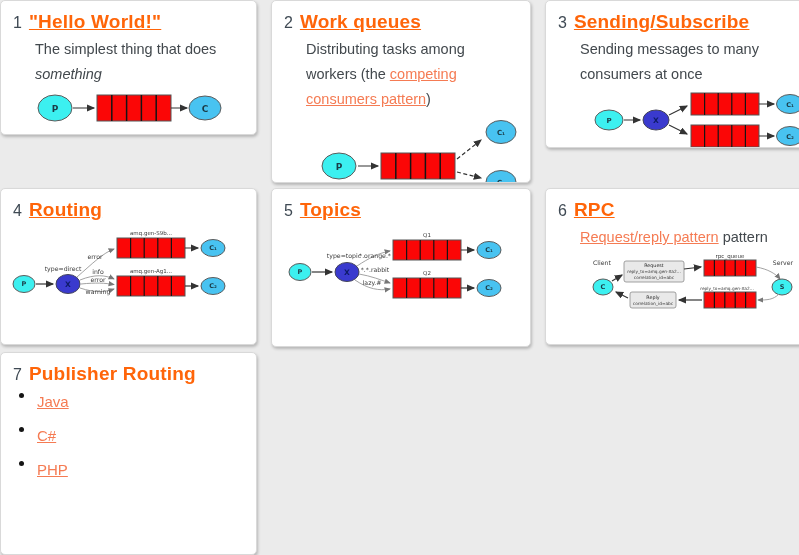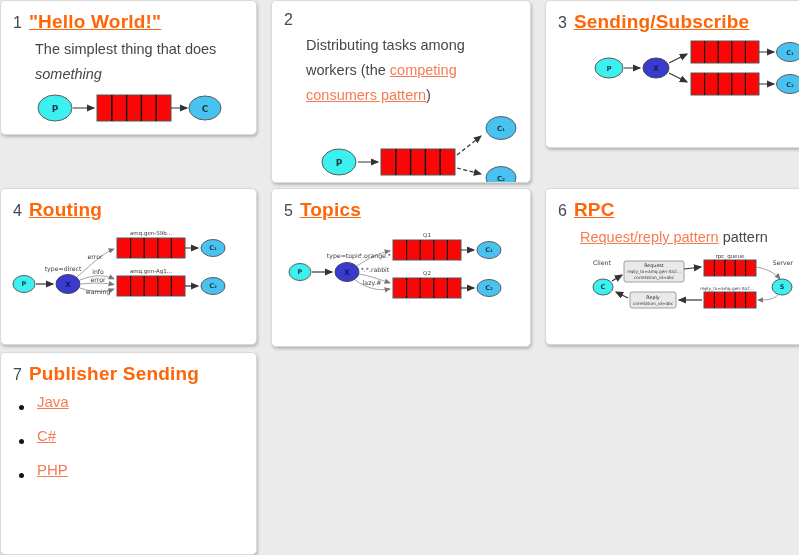--- a/index.html
+++ b/index.html
@@ -30,21 +30,21 @@
   .title{font-size:19px;font-weight:700;color:#ff6509;text-decoration:underline;cursor:pointer;letter-spacing:.2px;}
   .title.plain{text-decoration:none;cursor:default;}
   .desc{margin:0 0 2px 24px;font-size:14.5px;line-height:1.72;color:#42484d;}
   .desc em{font-style:italic;}
   .w205{max-width:205px}.w210{max-width:210px}.w200{max-width:200px}
   .w165{max-width:165px}.w188{max-width:188px}.w195{max-width:195px}.w182{max-width:182px}
   .tlink{color:#f57b53;text-decoration:underline;cursor:pointer;}
   .diagram{display:block;}
   .ml22{margin-left:22px}.ml35{margin-left:35px}.ml5{margin-left:5px}.ml0{margin-left:0}.ml30{margin-left:30px}
   ul.langs{list-style:none;margin:8px 0 0 8px;padding:0;}
-  ul.langs li{display:flex;align-items:flex-end;gap:13px;margin-bottom:17px;font-size:15px;}
+  ul.langs li{display:flex;align-items:flex-start;gap:13px;margin-bottom:17px;font-size:15px;}
   .bullet{width:5px;height:5px;border-radius:50%;background:#151515;flex:0 0 auto;}
   svg text{font-family:"DejaVu Sans",sans-serif;}
   .nodetxt{font-size:9px;font-weight:bold;fill:#1b3b46;}
   .nodetxt-s{font-size:7px;font-weight:bold;fill:#1b3b46;}
   .nodetxt-xs{font-size:6.5px;font-weight:bold;fill:#1b3b46;}
   .xtxt{font-size:7.5px;font-weight:bold;fill:#0d1b66;}
   .lbl{font-size:6.2px;fill:#3a3a3a;}
   .lbl-s{font-size:5.5px;fill:#3a3a3a;}
   .lbl-xs{font-size:4.3px;fill:#3a3a3a;}
   .lbl-box{font-size:4.8px;fill:#222;}
@@ -98,20 +98,21 @@
       <g>
         <ellipse class="cons" cx="172" cy="19" rx="16" ry="12"></ellipse>
         <text class="nodetxt" x="172" y="22.5" text-anchor="middle">C</text>
       </g>
     </svg>
   </div>
 
   <div class="card h183">
     <div class="head">
       <span class="num">2</span>
+      <span class="title">Work queues</span>
     </div>
     <div class="desc w210">
       <span>Distributing tasks among workers (the </span><span class="tlink">competing consumers pattern</span><span>)</span>
     </div>
     <svg class="diagram ml35" width="205" height="82" viewBox="0 0 205 82">
       <g>
         <ellipse class="prod" cx="22" cy="52" rx="17" ry="13"></ellipse>
         <text class="nodetxt" x="22" y="55.5" text-anchor="middle">P</text>
       </g>
       <line class="arrow" x1="41" y1="52" x2="61" y2="52" marker-end="url(#arr)"></line>
@@ -129,20 +130,23 @@
         <ellipse class="cons" cx="184" cy="68" rx="15" ry="11.5"></ellipse>
         <text class="nodetxt-s" x="184" y="70.8" text-anchor="middle">C₂</text>
       </g>
     </svg>
   </div>
 
   <div class="card h148">
     <div class="head">
       <span class="num">3</span>
       <span class="title">Sending/Subscribe</span>
+    </div>
+    <div class="desc w200">
+      <span>Sending messages to many consumers at once</span>
     </div>
     <svg class="diagram ml35" width="220" height="62" viewBox="0 0 220 62">
       <g>
         <ellipse class="prod" cx="18" cy="31" rx="14" ry="10"></ellipse>
         <text class="nodetxt-s" x="18" y="33.8" text-anchor="middle">P</text>
       </g>
       <line class="arrow" x1="33" y1="31" x2="49" y2="31" marker-end="url(#arr)"></line>
       <g>
         <ellipse class="exch" cx="65" cy="31" rx="13" ry="10"></ellipse>
         <text class="xtxt" x="65" y="33.8" text-anchor="middle">X</text>
@@ -308,21 +312,21 @@
         <text class="lbl-box" x="67" y="46.5" text-anchor="middle">Reply</text>
         <text class="lbl-xs" x="67" y="52.5" text-anchor="middle">correlation_id=abc</text>
       </g>
       <line class="arrow" x1="42" y1="46" x2="30" y2="40" marker-end="url(#arr)"></line>
     </svg>
   </div>
 
   <div class="card h203">
     <div class="head">
       <span class="num">7</span>
-      <span class="title plain">Publisher Sending</span>
+      <span class="title plain">Publisher Routing</span>
     </div>
     <ul class="langs">
       <li>
         <span class="bullet"></span>
         <span class="tlink">Java</span>
       </li>
       <li>
         <span class="bullet"></span>
         <span class="tlink">C#</span>
       </li>

